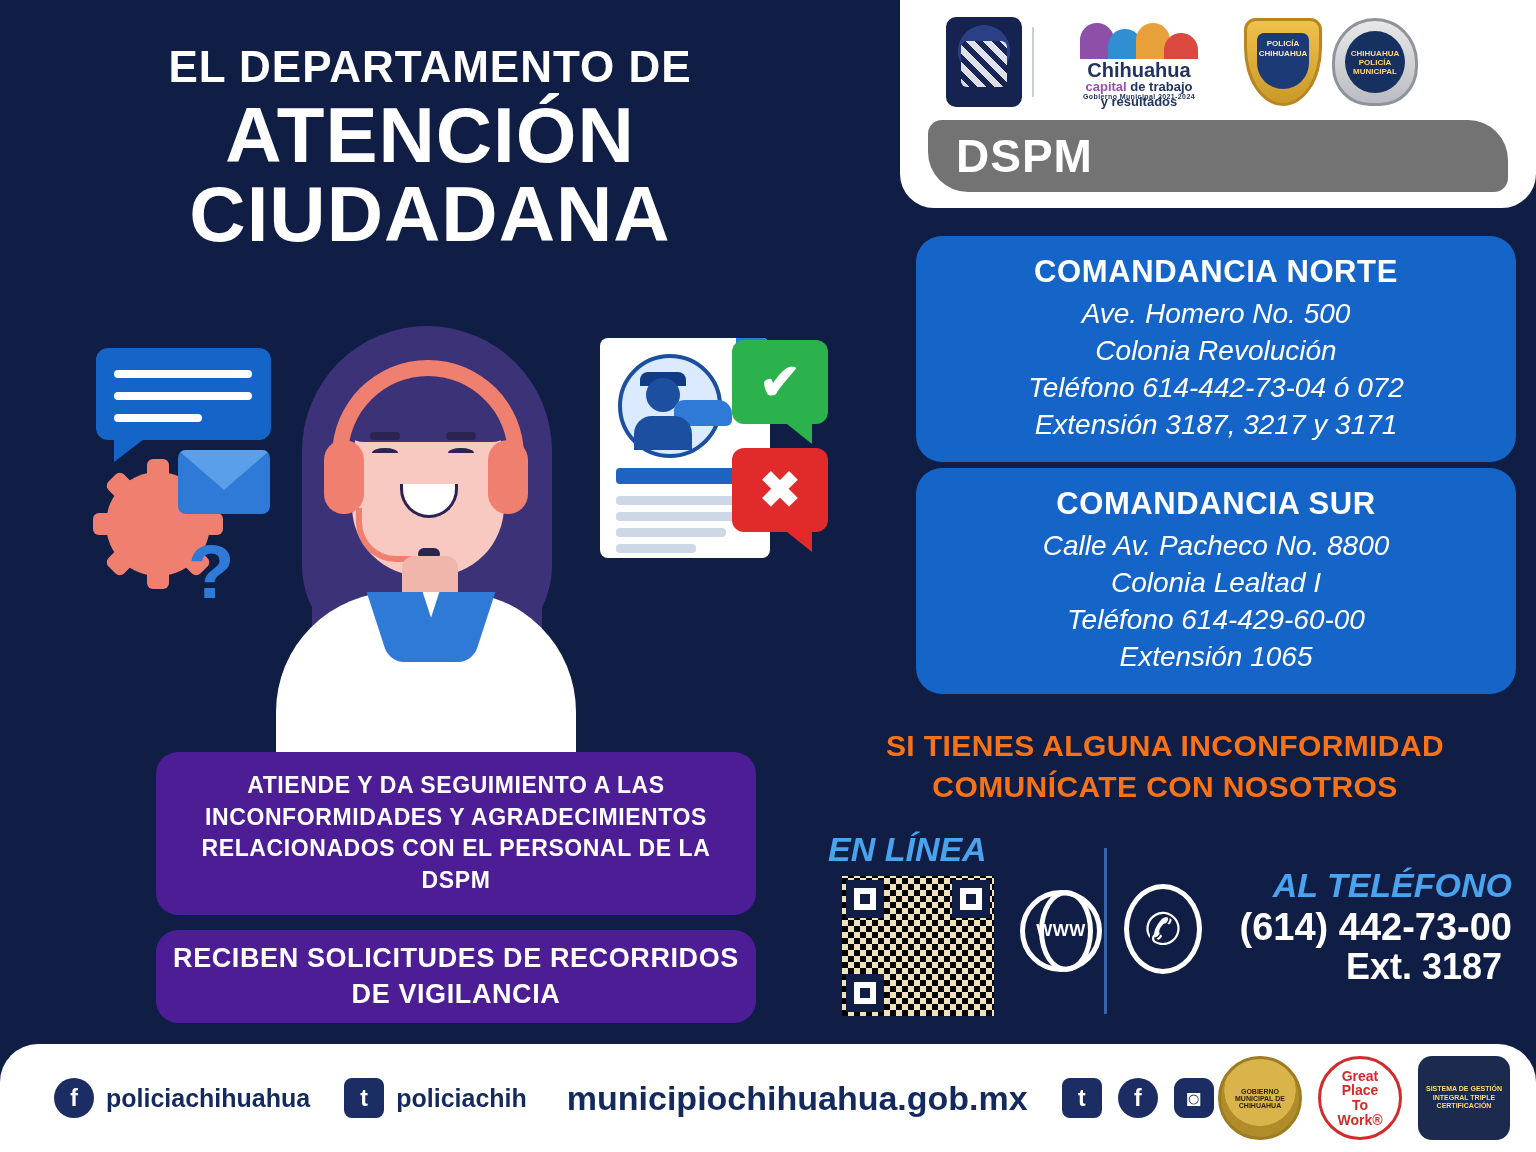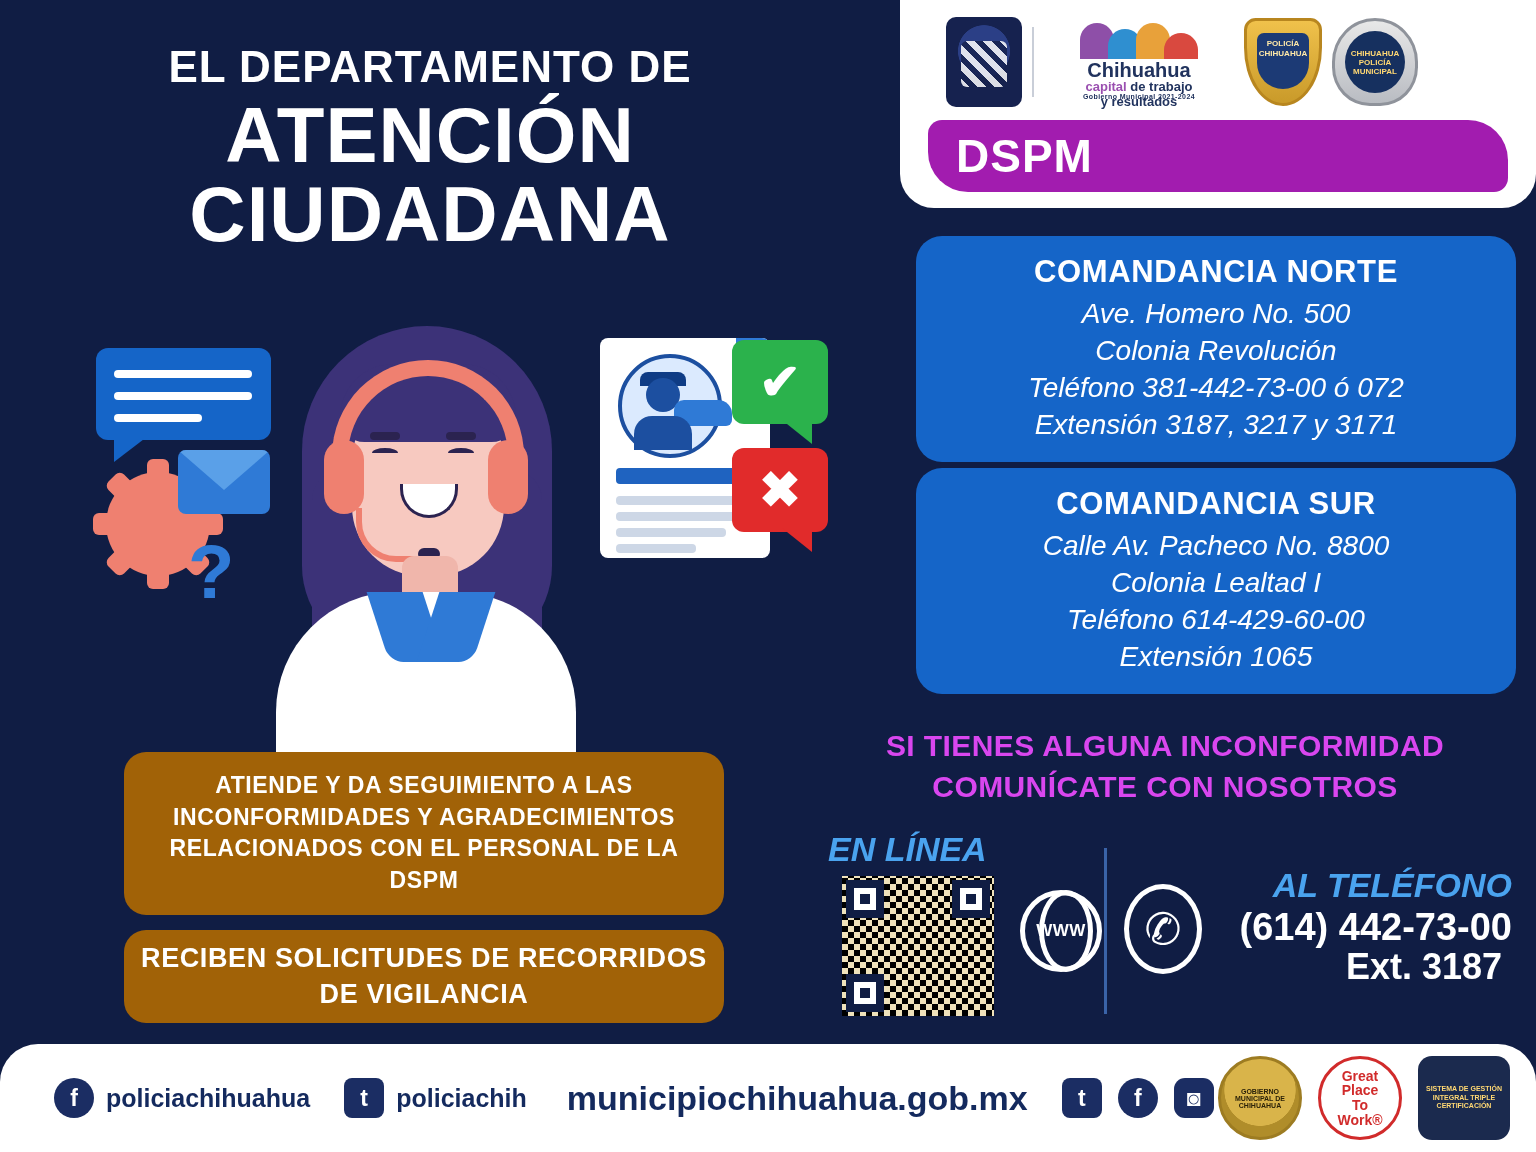--- a/index.html
+++ b/index.html
@@ -179,26 +179,27 @@
   .chip-no:after {
     content: ""; position: absolute; right: 16px; bottom: -20px;
     border-left: 30px solid transparent; border-right: 0 solid transparent;
     border-top: 24px solid #e12b2b;
   }
   .glyph { position: absolute; inset: 0; color: #fff; font-size: 50px; font-weight: 800; display: flex; align-items: center; justify-content: center; }
 
   
   .pill {
     position: absolute;
-    background: #a16207;
+    background: #4c1d95;
     color: #ffffff;
     border-radius: 22px;
     text-align: center;
     font-weight: 800;
     letter-spacing: 0.6px;
+    margin-left: 32px;
   }
   .pill-1 { left: 124px; top: 752px; width: 600px; padding: 18px 16px; font-size: 23px; line-height: 1.38; }
   .pill-2 { left: 124px; top: 930px; width: 600px; padding: 10px 16px; font-size: 27px; line-height: 1.35; }
 
   
   .logobar {
     position: absolute; left: 900px; top: 0; width: 636px; height: 208px;
     background: #ffffff; border-radius: 0 0 34px 34px;
   }
   .logos-row { position: absolute; left: 46px; top: 14px; width: 560px; height: 96px; display: flex; align-items: center; gap: 10px; }
@@ -238,40 +239,40 @@
     width: 86px; height: 88px; position: relative;
     background: linear-gradient(#e8e8e8,#b9bcc2); border-radius: 50% 50% 44% 44%;
     border: 3px solid #8f939b;
   }
   .badge-round .inner2 {
     position: absolute; inset: 10px; border-radius: 50%; background: #16305f;
     color: #ffd873; font-size: 8px; font-weight: 800; display: flex; align-items: center; justify-content: center; text-align: center;
   }
   .dspm-band {
     position: absolute; left: 28px; top: 120px; width: 580px; height: 72px;
-    background: #a21caf; border-radius: 14px 40px 14px 40px;
+    background: #737373; border-radius: 14px 40px 14px 40px;
     display: flex; align-items: center; padding-left: 28px; gap: 20px;
   }
   .dspm-band .dspm { color: #ffffff; font-size: 46px; font-weight: 800; letter-spacing: 1px; }
   .dspm-band .sub { color: #ffffff; font-size: 20px; font-weight: 600; line-height: 1.2; }
   .dspm-band .sub b { font-weight: 800; }
 
   
   .card {
     position: absolute; background: #1565c8; border-radius: 26px;
     color: #ffffff; text-align: center; padding: 18px 22px;
   }
   .card .title { font-size: 31px; font-weight: 800; letter-spacing: .6px; margin-bottom: 6px; }
   .card .line { font-size: 28px; font-style: italic; line-height: 1.32; }
   .card-norte { left: 916px; top: 236px; width: 600px; }
   .card-sur   { left: 916px; top: 468px; width: 600px; }
 
   .rt-head {
     position: absolute; left: 806px; top: 726px; width: 718px;
-    text-align: center; color: #d946ef; font-size: 30px; font-weight: 800; line-height: 1.35;
+    text-align: center; color: #f97316; font-size: 30px; font-weight: 800; line-height: 1.35;
     letter-spacing: .4px;
   }
   .en-linea {
     position: absolute; left: 828px; top: 830px;
     color: #4aa3ef; font-size: 34px; font-weight: 800; font-style: italic;
   }
   .al-tel {
     position: absolute; left: 1212px; top: 866px; width: 300px; text-align: right;
     color: #4aa3ef; font-size: 34px; font-weight: 800; font-style: italic;
   }
@@ -449,21 +450,21 @@
     </div>
     <div class="dspm-band">
       <div class="dspm">DSPM</div>
     </div>
   </div>
 
   <div class="card card-norte">
     <div class="title">COMANDANCIA NORTE</div>
     <div class="line">Ave. Homero No. 500</div>
     <div class="line">Colonia Revolución</div>
-    <div class="line">Teléfono 381-442-73-00 ó 072</div>
+    <div class="line">Teléfono 614-442-73-04 ó 072</div>
     <div class="line">Extensión 3187, 3217 y 3171</div>
   </div>
 
   <div class="card card-sur">
     <div class="title">COMANDANCIA SUR</div>
     <div class="line">Calle Av. Pacheco No. 8800</div>
     <div class="line">Colonia Lealtad I</div>
     <div class="line">Teléfono 614-429-60-00</div>
     <div class="line">Extensión 1065</div>
   </div>

